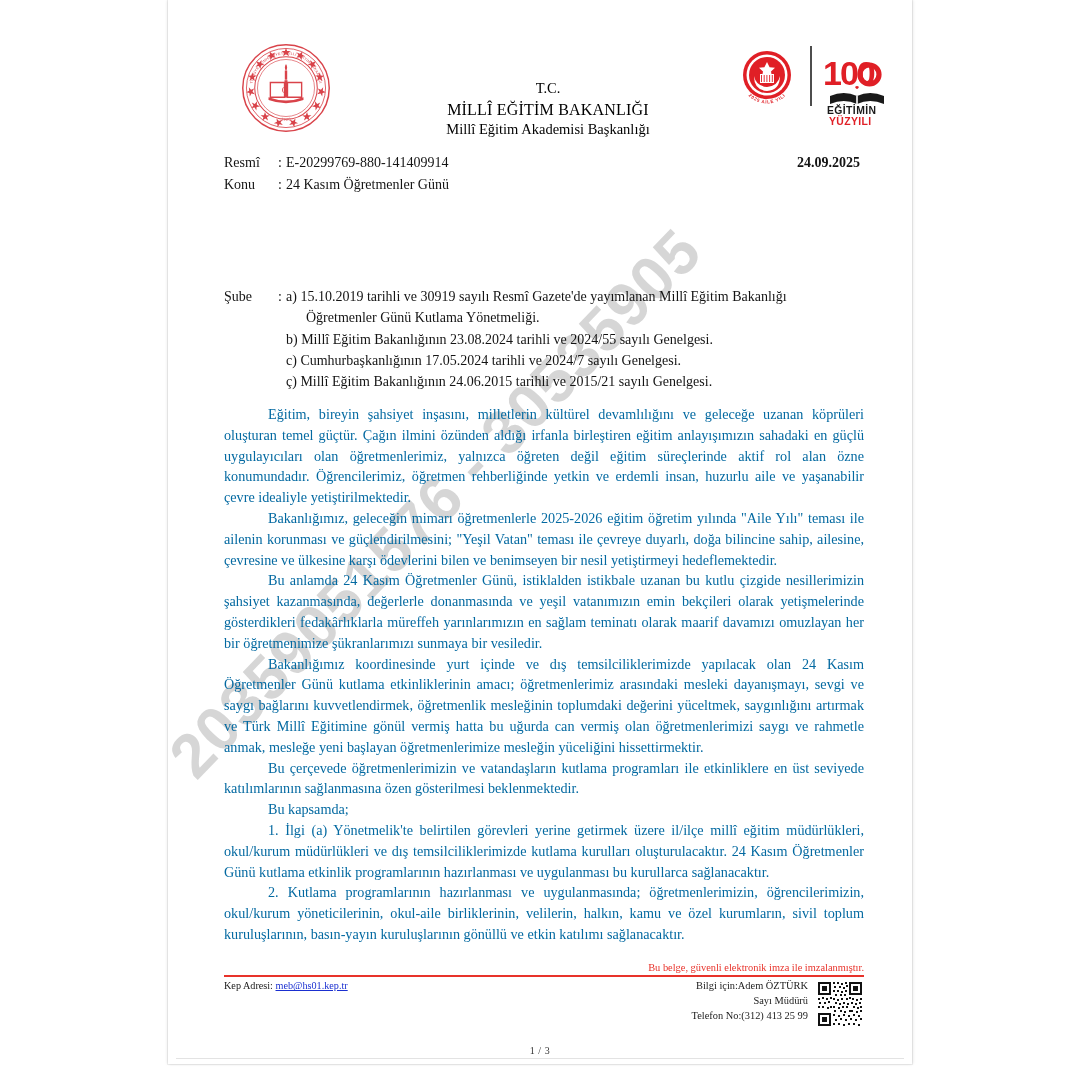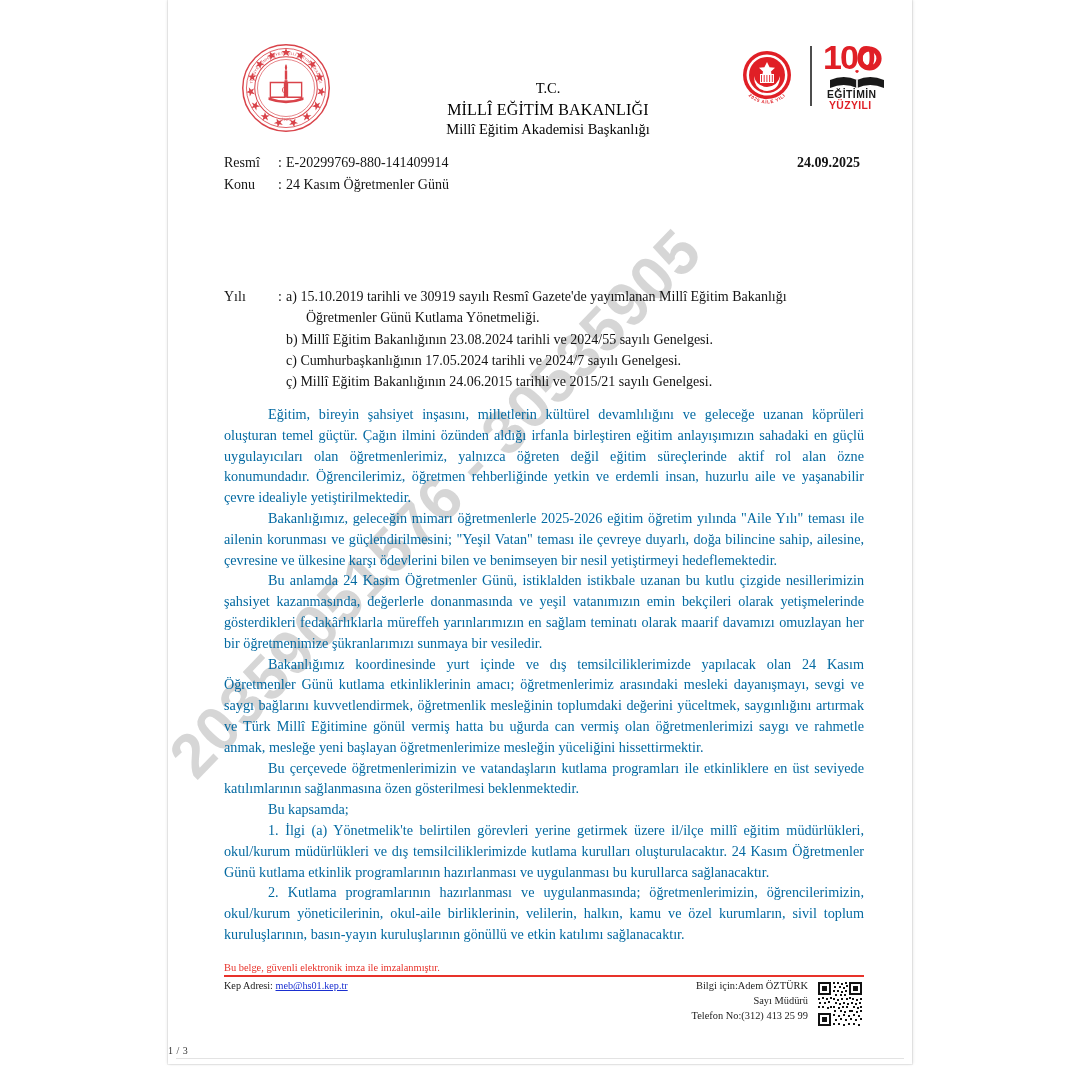--- a/index.html
+++ b/index.html
@@ -97,21 +97,21 @@
   #logo-divider {
     position: absolute;
     left: 76px;
     top: 8px;
     width: 1.6px;
     height: 60px;
     background: #4d4d4d;
   }
   #yuzyil-logo {
     position: absolute;
-    left: 88px; top: 0;
+    left: 88px; top: 16px;
     width: 72px; height: 74px;
   }
 
   
   #meta-block {
     position: absolute;
     left: 56px;
     top: 152px;
     width: 636px;
     z-index: 10;
@@ -183,21 +183,21 @@
   
   #doc-footer {
     position: absolute;
     left: 56px;
     top: 962px;
     width: 640px;
     z-index: 10;
     color: #1a1a1a;
   }
   #esig-notice {
-    text-align: left;
+    text-align: right;
     color: #e8322a;
     font-size: 10.4px;
     font-family: "Liberation Serif", serif;
     line-height: 1.2;
     margin-bottom: 1px;
   }
   .footer-rule {
     height: 1px;
     background: #e8322a;
     width: 100%;
@@ -237,20 +237,21 @@
     width: 48px;
     height: 48px;
   }
 
   
   #page-number-area {
     position: absolute;
     left: 0;
     top: 1040px;
     width: 744px;
+    text-align: center;
     z-index: 10;
   }
   #page-number {
     font-size: 10px;
     color: #333;
     letter-spacing: 0.5px;
   }
   #page-bottom-rule {
     position: absolute;
     left: 8px;
@@ -397,21 +398,21 @@
     <div class="meta-row">
       <span class="meta-label">Konu</span>
       <span class="meta-colon">:</span>
       <span class="meta-value">24 Kasım Öğretmenler Günü</span>
     </div>
   </div>
 
 
   <div id="references">
     <div class="ref-first">
-      <span class="ref-lbl">Yılı</span>
+      <span class="ref-lbl">Şube</span>
       <span class="ref-colon">:</span>
       <span class="ref-body">a) 15.10.2019 tarihli ve 30919 sayılı Resmî Gazete'de yayımlanan Millî Eğitim Bakanlığı</span>
       <span class="ref-cont">Öğretmenler Günü Kutlama Yönetmeliği.</span>
     </div>
     <div class="ref-item">b) Millî Eğitim Bakanlığının 23.08.2024 tarihli ve 2024/55 sayılı Genelgesi.</div>
     <div class="ref-item">c) Cumhurbaşkanlığının 17.05.2024 tarihli ve 2024/7 sayılı Genelgesi.</div>
     <div class="ref-item">ç) Millî Eğitim Bakanlığının 24.06.2015 tarihli ve 2015/21 sayılı Genelgesi.</div>
   </div>
 
   <div id="doc-body">

